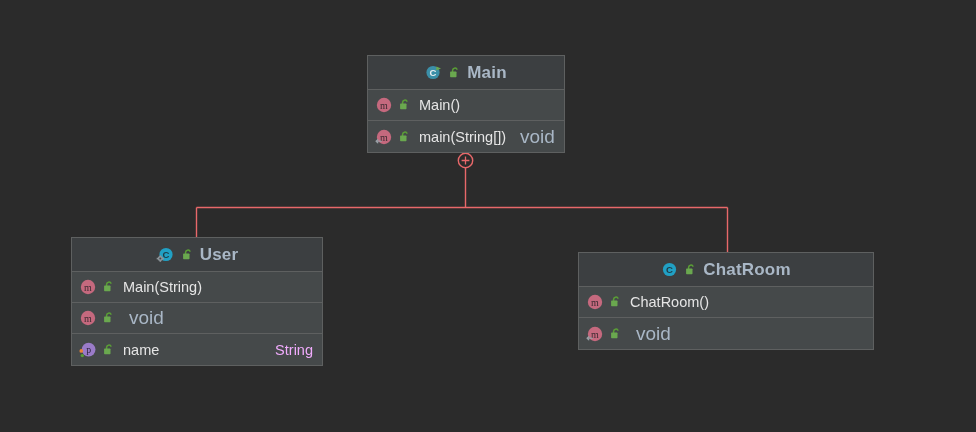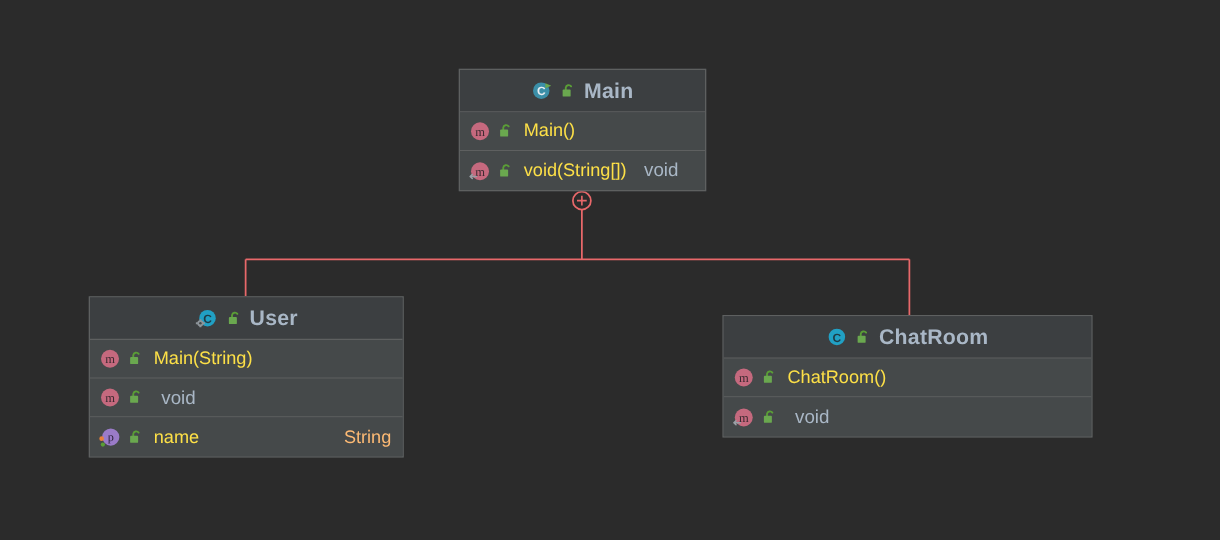--- a/index.html
+++ b/index.html
@@ -54,34 +54,34 @@
     height: 31px;
     background: #45494a;
     border-bottom: 1px solid #5e6060;
     display: flex;
     align-items: center;
     gap: 5px;
     padding: 0 9px 0 7px;
   }
   .uml-member:last-child { border-bottom: none; }
   .uml-member .m-name {
-    color: #fde047;
+    color: #e5e5e5;
     font-size: 14.5px;
     white-space: nowrap;
     margin-left: 3px;
   }
   .uml-member .m-type {
-    color: #fdba74;
+    color: #f0abfc;
     font-size: 14.5px;
     white-space: nowrap;
     margin-left: auto;
   }
   .uml-member .m-ret {
     color: #a9b7c6;
-    font-size: 15px;
+    font-size: 19px;
     white-space: nowrap;
     margin-left: 9px;
   }
 
   
   .ico {
     display: inline-block;
     flex: 0 0 auto;
     line-height: 0;
   }
@@ -149,21 +149,21 @@
           <text x="9" y="12.6" font-family="Liberation Serif, serif" font-size="10" fill="#3b2a30" text-anchor="middle">m</text>
           <path d="M1.4 13.2 L6.2 13.2 M2.8 11.6 L1.1 13.2 L2.8 14.8" stroke="#9aa0a6" stroke-width="1.25" fill="none" stroke-linecap="round" stroke-linejoin="round"></path>
         </svg>
       </span>
       <span class="ico">
         <svg width="13" height="14" viewBox="0 0 13 14">
           <path d="M4.6 5.6 V4.1 a2.4 2.4 0 0 1 4.3 -1.0" stroke="#5a9e36" stroke-width="1.5" fill="none" stroke-linecap="round"></path>
           <rect x="2.1" y="5.6" width="6.4" height="5.6" rx="0.7" fill="#6aa84f"></rect>
         </svg>
       </span>
-      <span class="m-name">void(String[])</span>
+      <span class="m-name">main(String[])</span>
       <span class="m-ret">void</span>
     </div>
   </div>
 
   <div class="uml-node" style="left:71px; top:237px; width:252px;">
     <div class="uml-header">
       <span class="ico">
         <svg width="19" height="18" viewBox="0 0 19 18">
           <circle cx="10" cy="8.5" r="6.6" fill="#21a0c4"></circle>
           <text x="10" y="12.4" font-family="Liberation Sans, sans-serif" font-size="9.6" font-weight="bold" fill="#1d3b46" text-anchor="middle">C</text>

